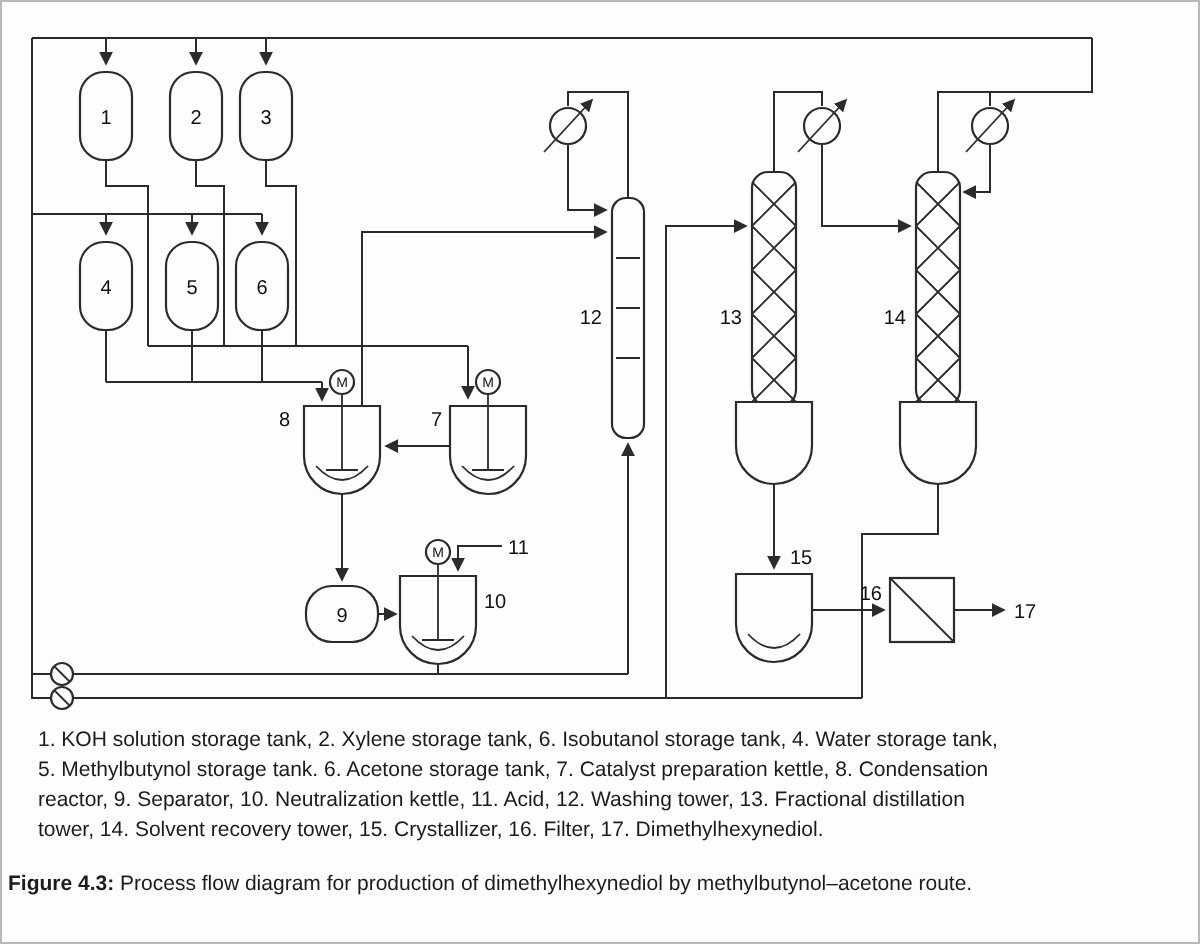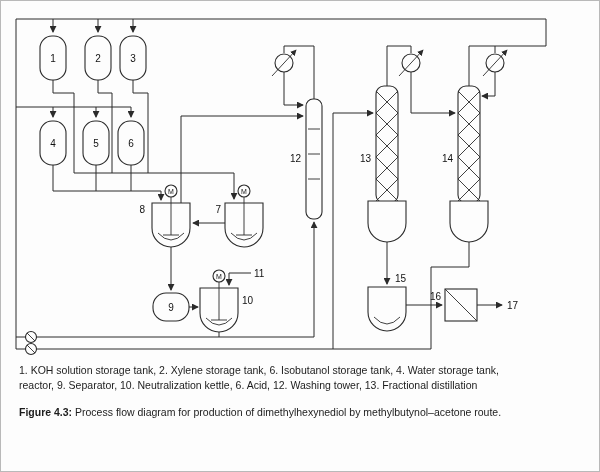--- a/index.html
+++ b/index.html
@@ -10,21 +10,21 @@
     font-family:"Liberation Sans", sans-serif; color:#1c1c1c;
   }
   svg.diagram { display:block; }
   svg .pline { fill:none; stroke:#2b2b2b; stroke-width:1; }
   svg .vessel { fill:#fdfdfd; stroke:#2b2b2b; stroke-width:1.1; }
   svg .thin  { fill:none; stroke:#2b2b2b; stroke-width:0.9; }
   svg .num { font-family:"Liberation Sans",sans-serif; font-size:10px; fill:#111; }
   svg .motor { font-family:"Liberation Sans",sans-serif; font-size:7px; fill:#111; }
   .legend { padding:6px 16px 0 18px; font-size:10.5px; line-height:15px; }
   .legend-line { white-space:nowrap; }
-  .caption { padding:13px 16px 0 18px; font-size:10.5px; }
+  .caption { padding:13px 16px 0 3px; font-size:10.5px; }
   .caption-label { font-weight:bold; }
 </style>
 </head>
 <body>
 
 <div class="page">
 
   <svg class="diagram" width="600" height="356" viewBox="0 0 600 356" xmlns="http://www.w3.org/2000/svg">
     <defs>
       <marker id="arw" viewBox="0 0 8 8" refX="7" refY="4" markerWidth="7" markerHeight="7" orient="auto">
@@ -176,21 +176,23 @@
       </g>
       <g>
         <circle class="vessel" cx="30" cy="348" r="5.5"></circle>
         <path class="thin" d="M26 344 L34 352"></path>
       </g>
     </g>
   </svg>
 
   <div class="legend">
     <div class="legend-line">1. KOH solution storage tank, 2. Xylene storage tank, 6. Isobutanol storage tank, 4. Water storage tank,</div>
-    <div class="legend-line">reactor, 9. Separator, 10. Neutralization kettle, 6. Acid, 12. Washing tower, 13. Fractional distillation</div>
+    <div class="legend-line">5. Methylbutynol storage tank. 6. Acetone storage tank, 7. Catalyst preparation kettle, 8. Condensation</div>
+    <div class="legend-line">reactor, 9. Separator, 10. Neutralization kettle, 11. Acid, 12. Washing tower, 13. Fractional distillation</div>
+    <div class="legend-line">tower, 14. Solvent recovery tower, 15. Crystallizer, 16. Filter, 17. Dimethylhexynediol.</div>
   </div>
 
   <div class="caption">
     <span class="caption-label">Figure 4.3:</span>
     <span>Process flow diagram for production of dimethylhexynediol by methylbutynol–acetone route.</span>
   </div>
 
 </div>
 
 </body></html>

